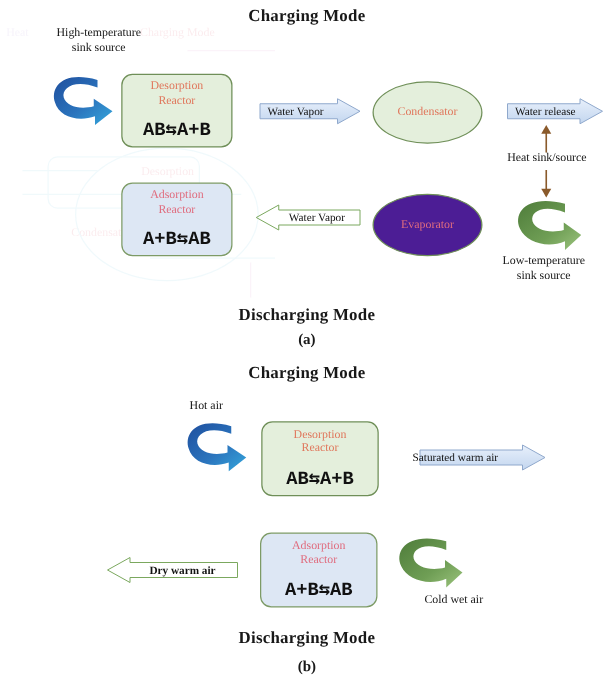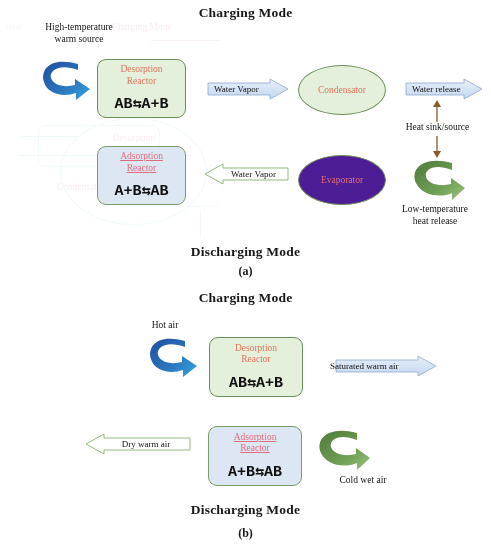--- a/index.html
+++ b/index.html
@@ -16,21 +16,21 @@
   .caption{position:absolute;width:100%;text-align:center;
        font-weight:bold;font-size:12px;color:#181818;}
 
   
   .reactor{position:absolute;border-radius:9px;box-sizing:border-box;
        display:flex;flex-direction:column;align-items:center;justify-content:center;
        border:1px solid #6f8f58;}
   .reactor.green{background:#e4efdc;}
   .reactor.blue{background:#dde7f4;border-color:#7d9b66;}
   .r-name{color:#e0775c;font-size:9.5px;line-height:11.5px;text-align:center;}
-  .r-name.pink{color:#e06c7e;text-decoration:underline;}
+  .r-name.pink{color:#e06c7e;}
   .r-eq{margin-top:7px;font-size:15px;color:#111;font-weight:bold;
         font-family:Liberation Mono, monospace;}
 
   
   .ellipse{position:absolute;border:1px solid #6f8f58;border-radius:50%;
        display:flex;align-items:center;justify-content:center;
        font-size:9.5px;color:#e0775c;}
   .ellipse.green{background:#e4efdc;}
   .ellipse.blue{background:#4c1d95;color:#e06c7e;}
 
@@ -69,21 +69,21 @@
     <div class="g-line" style="left:18px;top:155px;width:175px;"></div>
     <div class="g-line" style="left:18px;top:136px;width:60px;"></div>
     <div class="g-line" style="left:120px;top:206px;width:100px;"></div>
     <div class="g-vline" style="left:200px;top:210px;height:28px;"></div>
     <div class="g-line" style="left:150px;top:40px;width:70px;background:#e8a7d8;"></div>
   </div>
 
   <div class="mode-title" style="top:5px;">Charging Mode</div>
 
   <div class="txt" style="left:24px;top:22px;width:110px;white-space:pre-line;">High-temperature
-warm source</div>
+sink source</div>
 
   <div class="arrowbox" style="left:38px;top:58px;">
     <svg width="54" height="46" viewBox="0 0 54 46">
       <defs>
         <linearGradient id="bluegrad" x1="0" y1="0" x2="1" y2="1">
           <stop offset="0%" stop-color="#1f4f9e"></stop>
             <stop offset="55%" stop-color="#2b74bd"></stop>
           <stop offset="100%" stop-color="#35a7dc"></stop>
         </linearGradient>
       </defs>
@@ -139,21 +139,21 @@
           <linearGradient id="grngrad" x1="1" y1="0" x2="0" y2="1">
         <stop offset="0%" stop-color="#4e7c3a"></stop>
             <stop offset="60%" stop-color="#6f9e55"></stop>
         <stop offset="100%" stop-color="#9cc47e"></stop>
           </linearGradient>
         </defs>
       <path d="M14 5 C44 -3 56 12 50 25 C45 36 28 41 14 35 L14 42 L1 30 L15 20 L15 26 C26 29 38 26 40 19 C42 11 31 5 14 12 Z" fill="url(#grngrad)" transform="scale(-1,1) translate(-58,0)"></path>
     </svg>
   </div>
   <div class="txt" style="left:380px;top:204px;width:110px;white-space:pre-line;">Low-temperature
-heat release</div>
+sink source</div>
 
 
   <div class="reactor blue" style="left:97px;top:146px;width:89px;height:59px;">
     <div class="r-name pink">Adsorption</div>
     <div class="r-name pink">Reactor</div>
     <div class="r-eq">A+B⇆AB</div>
   </div>
 
   <div class="arrowbox" style="left:205px;top:164px;width:83px;height:20px;">
     <svg width="83" height="20" viewBox="0 0 83 20">
@@ -192,21 +192,21 @@
     </svg>
     <div class="arrow-label shift-l">Saturated warm air</div>
   </div>
 
   <div class="reactor blue" style="left:208px;top:146px;width:94px;height:60px;">
     <div class="r-name pink">Adsorption</div>
     <div class="r-name pink">Reactor</div>
     <div class="r-eq">A+B⇆AB</div>
   </div>
 
-  <div class="arrowbox" style="left:86px;top:154px;width:104px;height:20px;">
+  <div class="arrowbox" style="left:86px;top:166px;width:104px;height:20px;font-weight:bold;">
     <svg width="104" height="20" viewBox="0 0 104 20">
       <path d="M104 4 L18 4 L18 0 L0 10 L18 20 L18 16 L104 16 Z" fill="url(#gga1)" stroke="#7ba85e" stroke-width=".8"></path>
     </svg>
     <div class="arrow-label" style="padding-left:16px;box-sizing:border-box;">Dry warm air</div>
   </div>
 
   <div class="arrowbox" style="left:313px;top:148px;">
     <svg width="58" height="44" viewBox="0 0 58 44">
       <path d="M14 5 C44 -3 56 12 50 25 C45 36 28 41 14 35 L14 42 L1 30 L15 20 L15 26 C26 29 38 26 40 19 C42 11 31 5 14 12 Z" fill="url(#grngrad)" transform="scale(-1,1) translate(-58,0)"></path>
     </svg>

